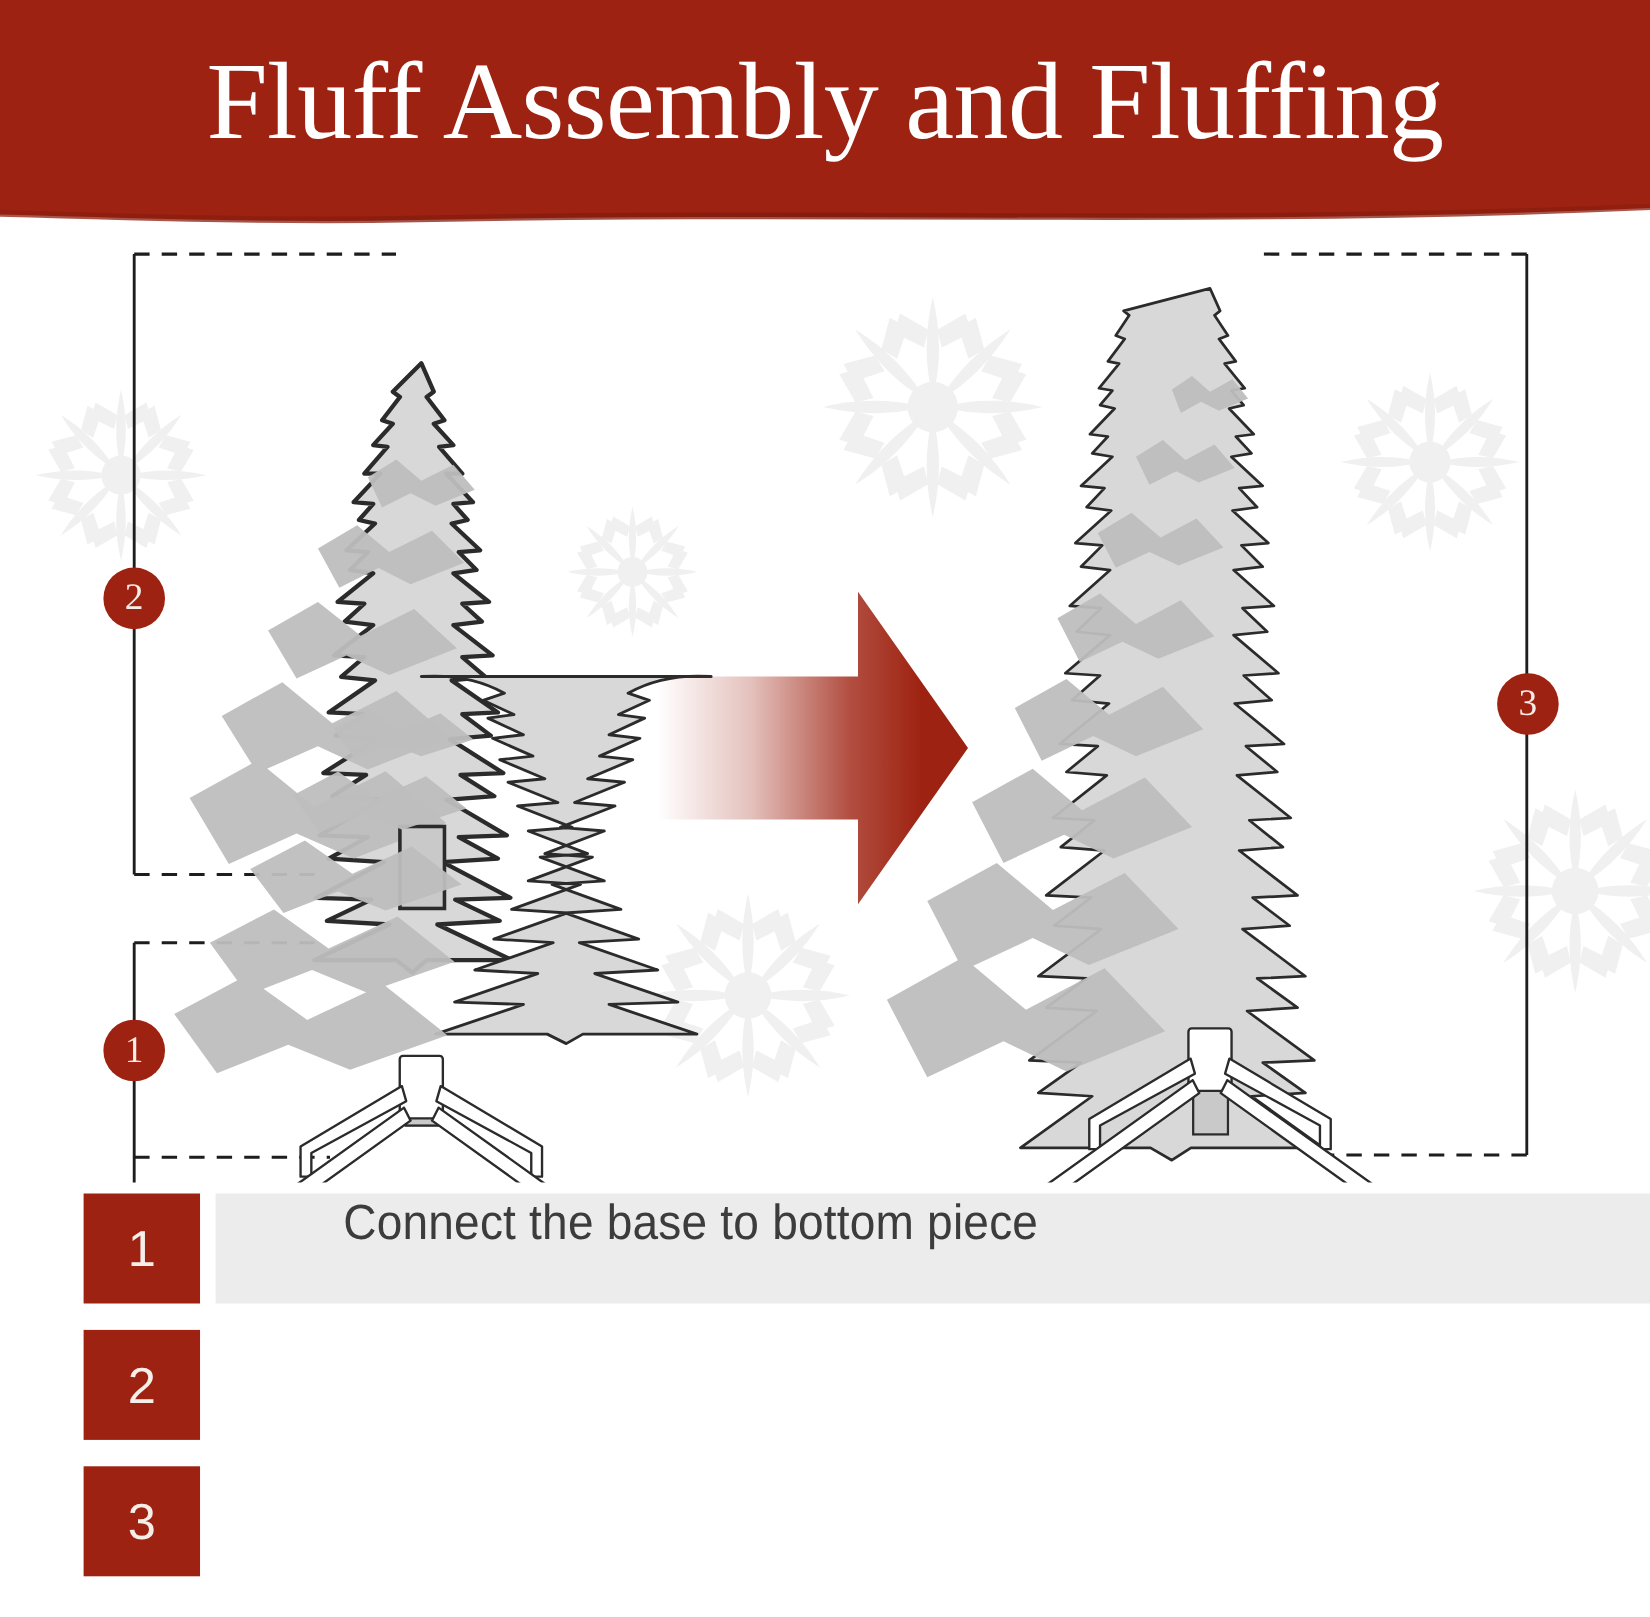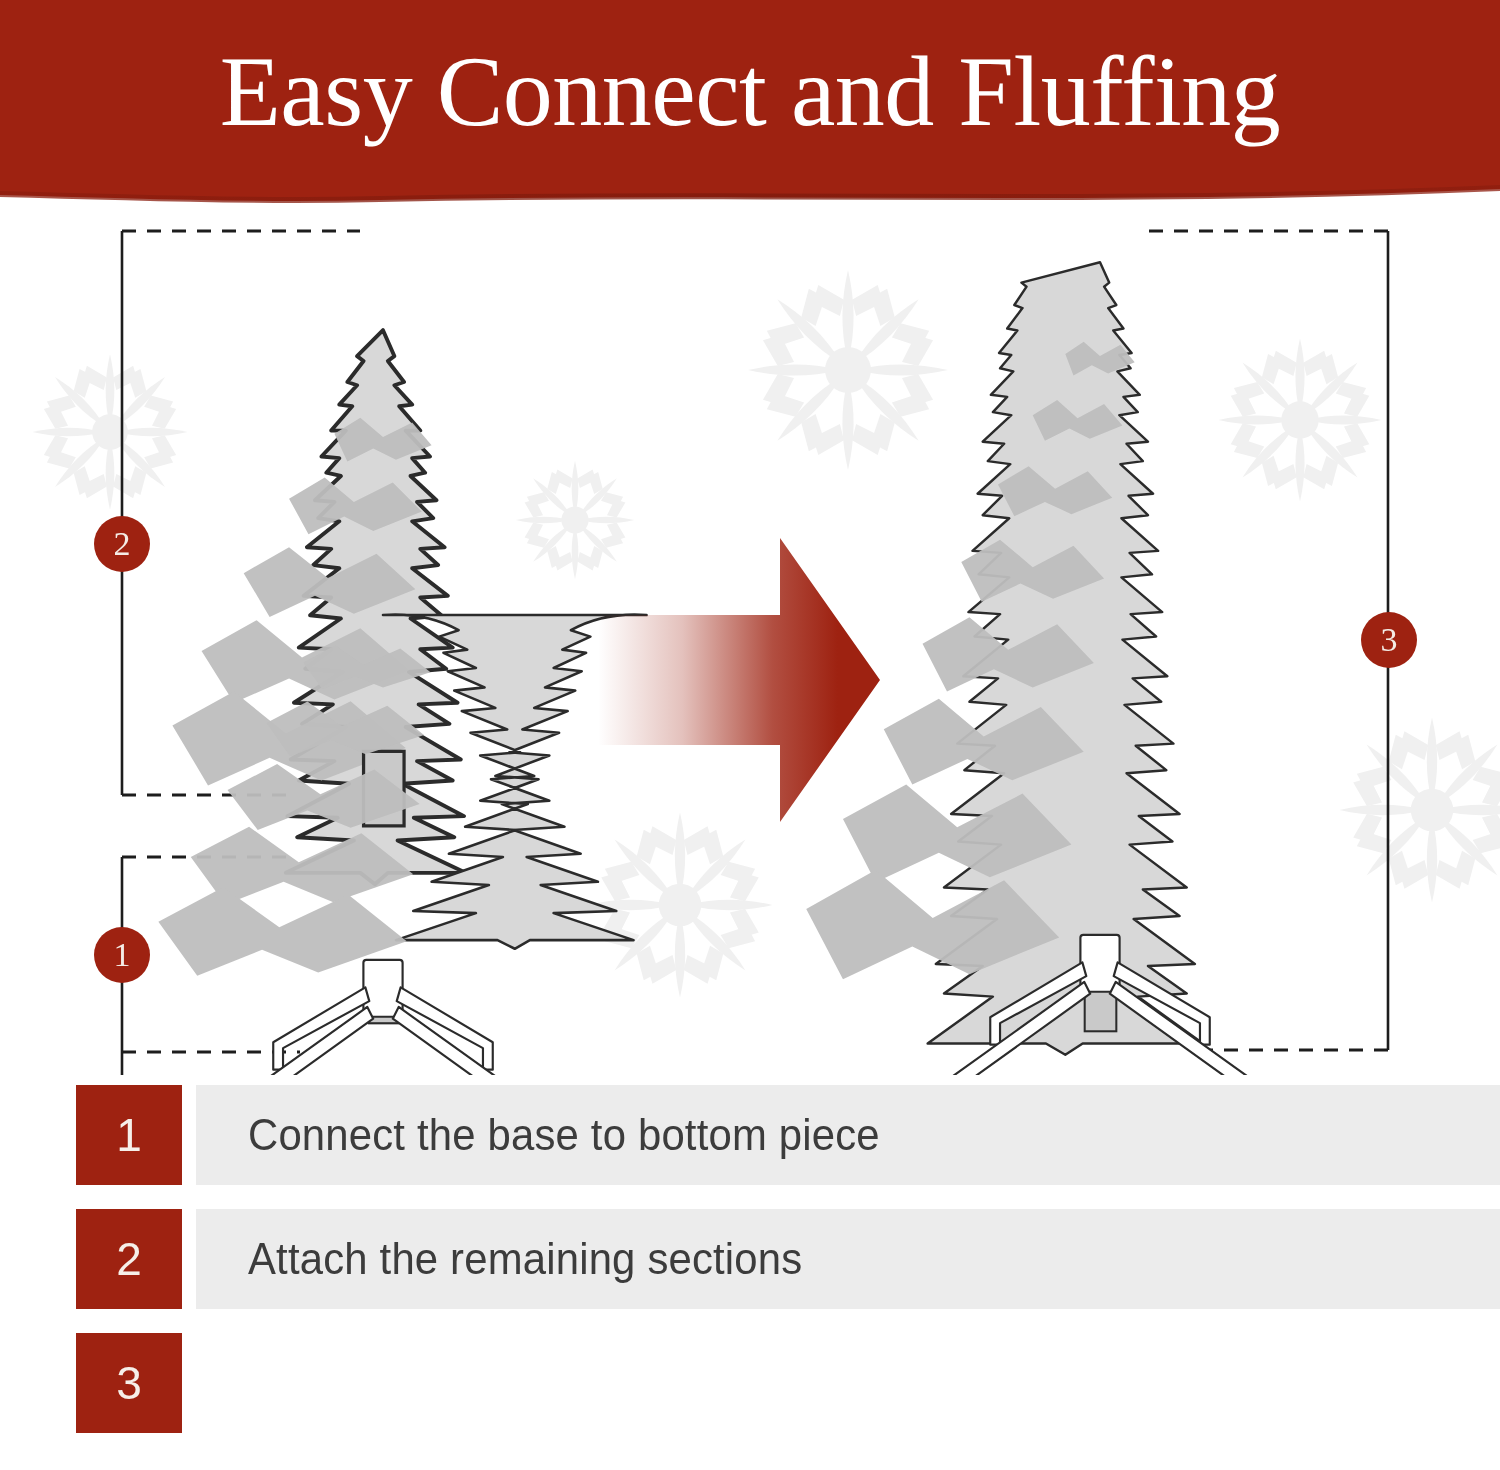--- a/index.html
+++ b/index.html
@@ -106,22 +106,22 @@
     font-family: "Liberation Sans", sans-serif;
     font-size: 46px;
     font-weight: 300;
     letter-spacing: 0px;
   }
   .step-gap { width: 14px; min-width: 14px; background: #ffffff; }
   .step-text-wrap {
     flex: 1;
     background: #ececec;
     display: flex;
-    align-items: center;
-    padding-left: 52px;
+    align-items: flex-start;
+    padding-left: 116px;
   }
   .step-text {
     font-family: "Liberation Sans", sans-serif;
     font-size: 45px;
     font-weight: 300;
     color: #3c3c3c;
     letter-spacing: 0.2px;
     transform: scaleX(0.93);
     transform-origin: left center;
     white-space: nowrap;
@@ -140,21 +140,21 @@
         <linearGradient id="bannerEdge" x1="0" y1="0" x2="1" y2="0">
           <stop offset="0" stop-color="#8d1d0e"></stop>
           <stop offset="0.5" stop-color="#7d1a0c"></stop>
           <stop offset="1" stop-color="#8d1d0e"></stop>
         </linearGradient>
       </defs>
       <path d="M0,0 L1500,0 L1500,189 C1120,206 760,192 380,200 C250,203 120,198 0,195 Z" fill="#9e2211"></path>
       <path d="M0,191 C120,194 250,199 380,196 C760,188 1120,202 1500,185 L1500,191
                C1120,208 760,194 380,202 C250,205 120,200 0,197 Z" fill="url(#bannerEdge)" opacity="0.75"></path>
     </svg>
-    <div id="banner-title">Easy Connect and Fluffing</div>
+    <div id="banner-title">Fluff Assembly and Fluffing</div>
   </div>
 
   <div id="stage">
     <svg id="stage-svg" viewBox="0 0 1500 870" preserveAspectRatio="none">
 
       <defs>
 
         <g id="flake">
           <g>
             <g id="flakeArm">
@@ -331,23 +331,20 @@
       <div class="step-num">1</div>
       <div class="step-gap"></div>
       <div class="step-text-wrap">
         <span class="step-text">Connect the base to bottom piece</span>
       </div>
     </div>
 
     <div class="step-row">
       <div class="step-num">2</div>
       <div class="step-gap"></div>
-      <div class="step-text-wrap">
-        <span class="step-text">Attach the remaining sections</span>
-      </div>
     </div>
 
     <div class="step-row">
       <div class="step-num">3</div>
       <div class="step-gap"></div>
     </div>
 
   </div>
 
 </div>

